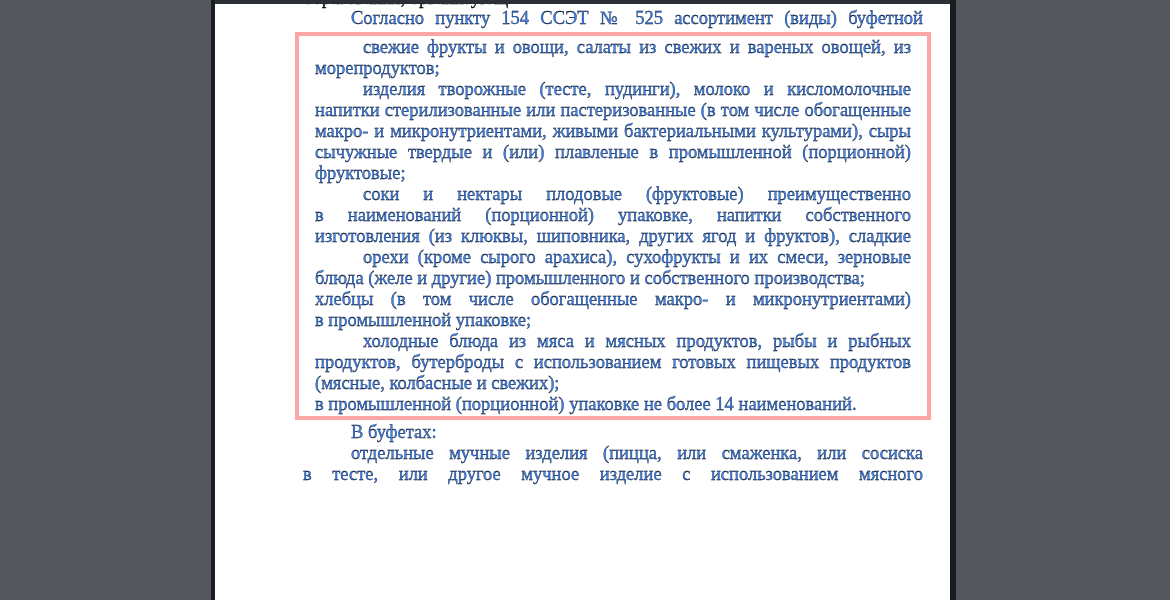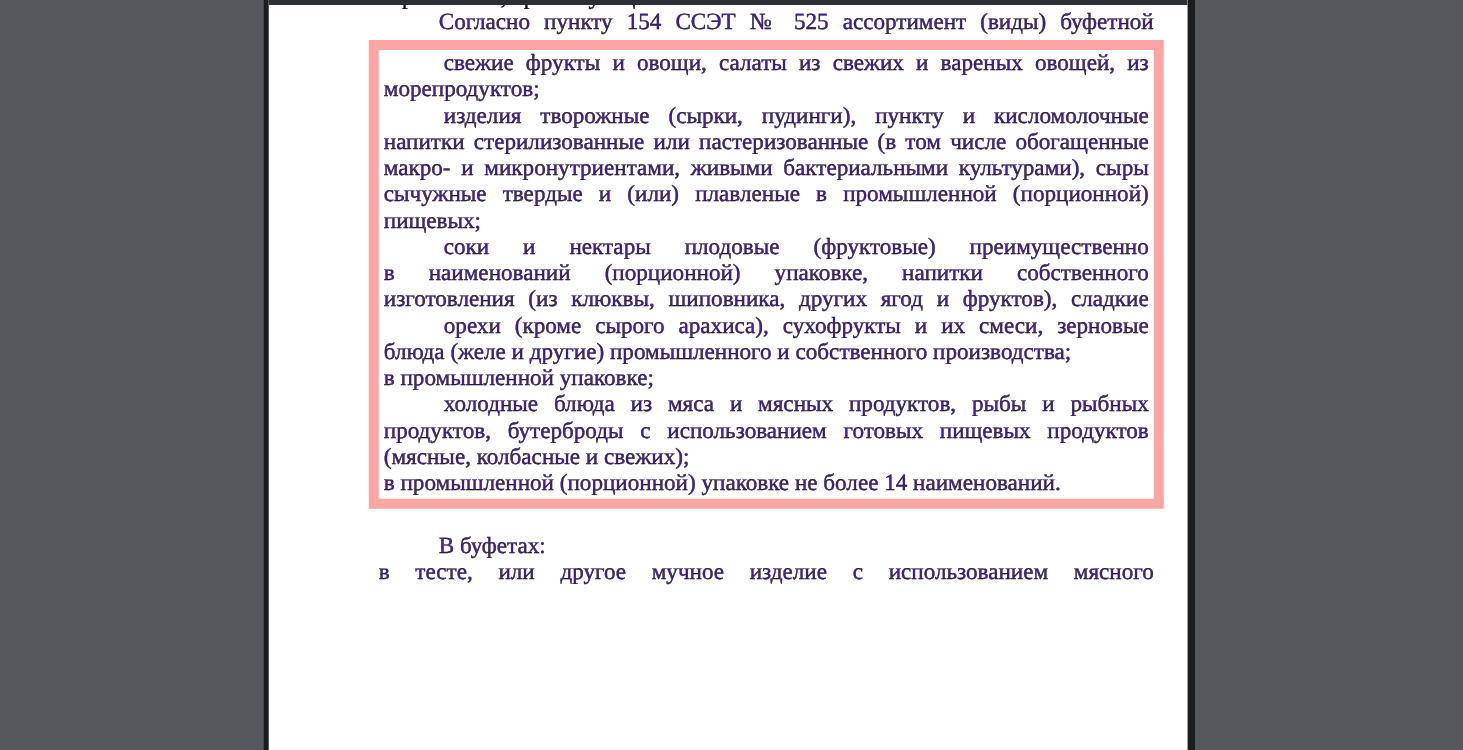--- a/index.html
+++ b/index.html
@@ -41,21 +41,21 @@
     width: 735px;
     height: 4px;
     background: #2c2f33;
     z-index: 3;
   }
   .content {
     position: absolute;
     left: 88px;
     top: 8px;
     width: 620px;
-    color: #4c1d95;
+    color: #3b82f6;
   }
   .top-partial {
     position: absolute;
     left: 88px;
     top: -12px;
     width: 620px;
     font-size: 18.5px;
     line-height: 21px;
     color: #0a0a0a;
     -webkit-text-stroke: 0.3px #000;
@@ -65,24 +65,24 @@
     line-height: 21px;
     text-align: justify;
     text-align-last: justify;
     white-space: normal;
     -webkit-text-stroke: 0.3px #000;
   }
   .line.last { text-align-last: left; }
   .line.indent { text-indent: 48px; }
   .hl-box {
     margin: 3px -8px 0 -8px;
-    border: 8px solid #fca5a5;
-    padding: 1px 4px;
+    border: 4px solid #fca5a5;
+    padding: 1px 16px;
   }
-  .after-box { margin-top: 20px; }
+  .after-box { margin-top: 2px; }
 </style>
 </head>
 <body>
 
 <div class="stage">
 
   <div class="edge left"></div>
   <div class="edge right"></div>
 
   <div class="page">
@@ -92,41 +92,43 @@
 
     <div class="content">
 
       <div class="line indent">Согласно пункту 154 ССЭТ № 525 ассортимент (виды) буфетной</div>
 
       <div class="hl-box">
 
         <div class="line indent">свежие фрукты и овощи, салаты из свежих и вареных овощей, из</div>
         <div class="line last">морепродуктов;</div>
 
-        <div class="line indent">изделия творожные (сырки, пудинги), пункту и кисломолочные</div>
+        <div class="line indent">изделия творожные (тесте, пудинги), молоко и кисломолочные</div>
         <div class="line">напитки стерилизованные или пастеризованные (в том числе обогащенные</div>
         <div class="line">макро- и микронутриентами, живыми бактериальными культурами), сыры</div>
         <div class="line">сычужные твердые и (или) плавленые в промышленной (порционной)</div>
-        <div class="line last">пищевых;</div>
+        <div class="line last">фруктовые;</div>
 
         <div class="line indent">соки и нектары плодовые (фруктовые) преимущественно</div>
         <div class="line">в наименований (порционной) упаковке, напитки собственного</div>
         <div class="line">изготовления (из клюквы, шиповника, других ягод и фруктов), сладкие</div>
         <div class="line indent">орехи (кроме сырого арахиса), сухофрукты и их смеси, зерновые</div>
 
         <div class="line last">блюда (желе и другие) промышленного и собственного производства;</div>
+        <div class="line">хлебцы (в том числе обогащенные макро- и микронутриентами)</div>
         <div class="line last">в промышленной упаковке;</div>
 
         <div class="line indent">холодные блюда из мяса и мясных продуктов, рыбы и рыбных</div>
         <div class="line">продуктов, бутерброды с использованием готовых пищевых продуктов</div>
         <div class="line last">(мясные, колбасные и свежих);</div>
 
         <div class="line last">в промышленной (порционной) упаковке не более 14 наименований.</div>
       </div>
 
       <div class="after-box">
         <div class="line indent last">В буфетах:</div>
+        <div class="line indent">отдельные мучные изделия (пицца, или смаженка, или сосиска</div>
         <div class="line">в тесте, или другое мучное изделие с использованием мясного</div>
       </div>
 
     </div>
   </div>
 </div>
 
 </body></html>

